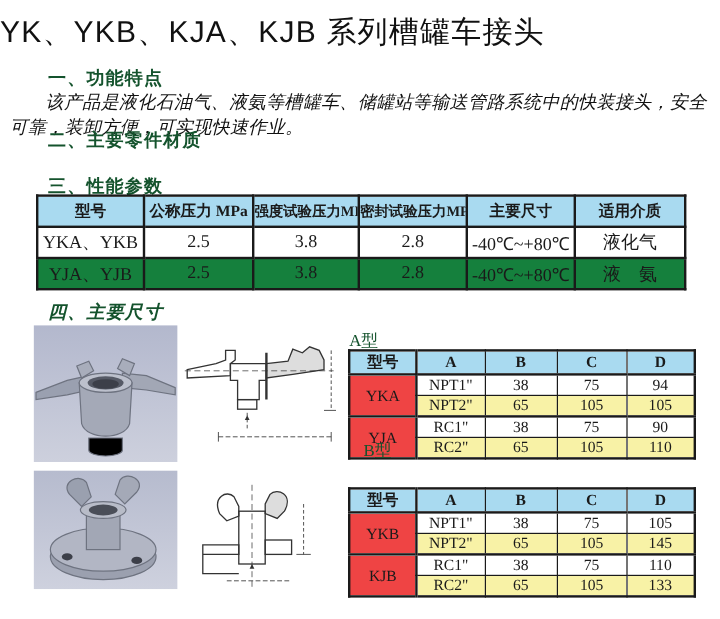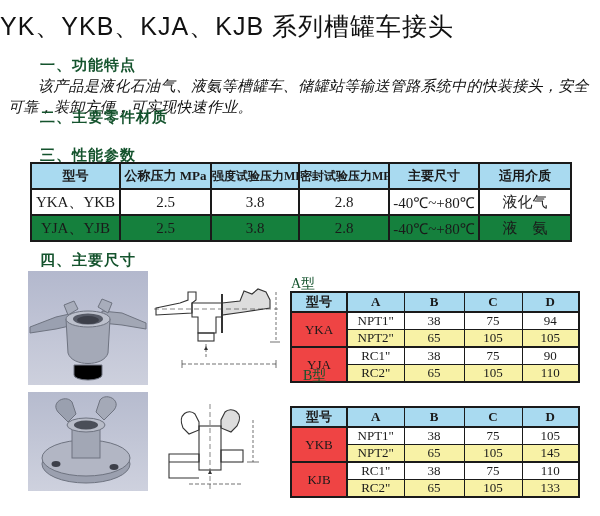--- a/index.html
+++ b/index.html
@@ -95,21 +95,21 @@
       <td>YJA、YJB</td>
       <td>2.5</td>
       <td>3.8</td>
       <td>2.8</td>
       <td>-40℃~+80℃</td>
       <td>液　氨</td>
     </tr>
   </tbody>
     </table>
 
-  <div class="abs sec-heading" style="left:40px; top:251px;">四、主要尺寸</div>
+  <div class="abs sec-heading" style="left:40px; top:251px;font-style:italic;">四、主要尺寸</div>
 
   <div class="abs photo-frame" style="left:28px; top:271px;">
     <svg width="120" height="114" viewBox="0 0 120 114">
       <defs>
         <linearGradient id="pbg1" x1="0" y1="0" x2="0" y2="1">
           <stop offset="0" stop-color="#b3b8cd"></stop>
             <stop offset="1" stop-color="#cdd0dd"></stop>
         </linearGradient>
         <linearGradient id="met1" x1="0" y1="0" x2="0" y2="1">
           <stop offset="0" stop-color="#c0c3cf"></stop>

